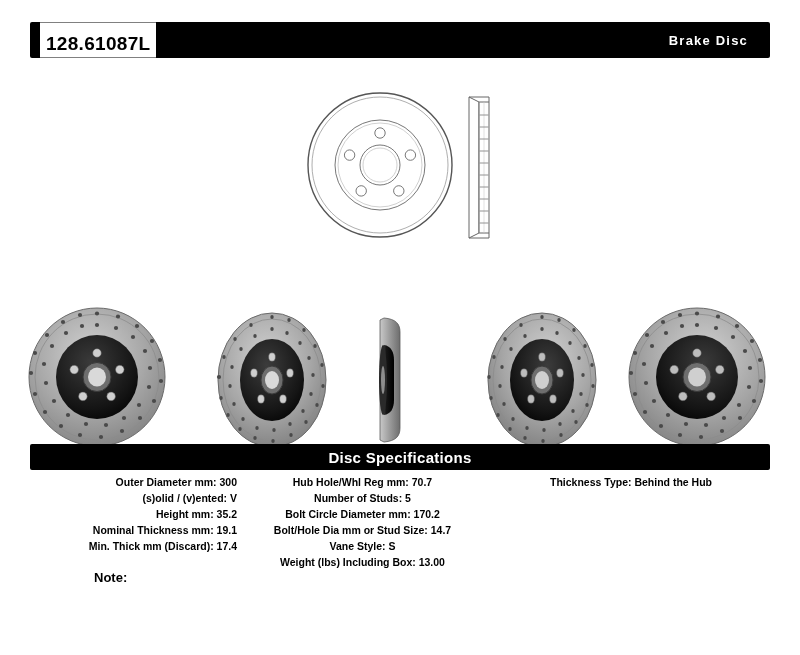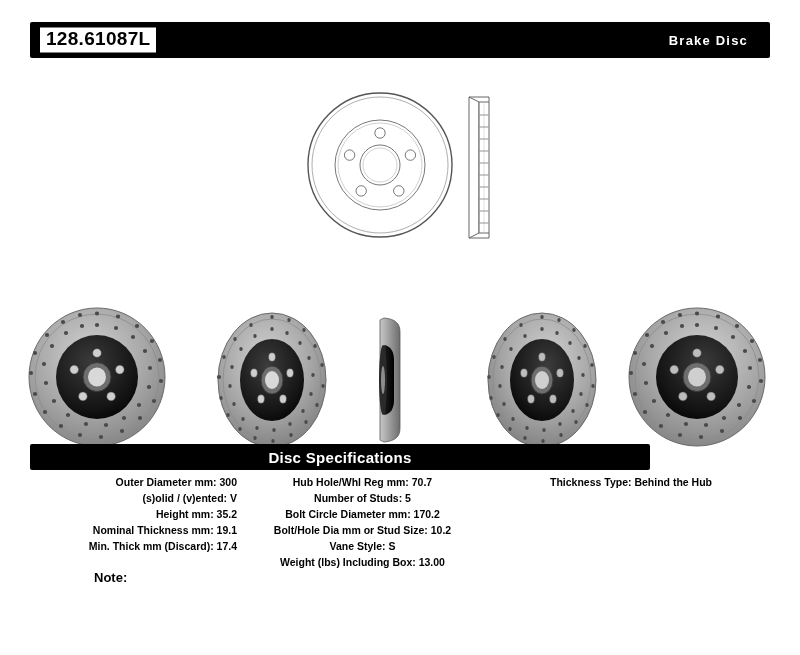--- a/index.html
+++ b/index.html
@@ -28,21 +28,21 @@
   }
   .header-part-number {
     position: absolute;
     left: 10px;
     top: 50%;
     transform: translateY(-50%);
     background: #ffffff;
     color: #000000;
     font-size: 19px;
     font-weight: bold;
-    padding: 0 6px 3px 6px;
+    padding: 10px 6px 3px 6px;
     letter-spacing: 0.3px;
     white-space: nowrap;
   }
   .header-title {
     position: absolute;
     right: 22px;
     top: 50%;
     transform: translateY(-50%);
     color: #ffffff;
     font-size: 13px;
@@ -61,21 +61,21 @@
   }
   .fig {
     position: absolute;
   }
 
   
   .spec-panel {
     position: absolute;
     left: 30px;
     top: 444px;
-    width: 620px;
+    width: 740px;
     height: 26px;
     border-radius: 6px;
   }
   .spec-bar {
     position: absolute;
     left: 0;
     top: 0;
     width: 100%;
     height: 26px;
     background: #000000;
@@ -473,21 +473,21 @@
     <div class="spec-line">(s)olid / (v)ented: V</div>
     <div class="spec-line">Height mm: 35.2</div>
     <div class="spec-line">Nominal Thickness mm: 19.1</div>
     <div class="spec-line">Min. Thick mm (Discard): 17.4</div>
   </div>
 
   <div class="col col-mid">
     <div class="spec-line">Hub Hole/Whl Reg mm: 70.7</div>
     <div class="spec-line">Number of Studs: 5</div>
     <div class="spec-line">Bolt Circle Diameter mm: 170.2</div>
-    <div class="spec-line">Bolt/Hole Dia mm or Stud Size: 10.2</div>
+    <div class="spec-line">Bolt/Hole Dia mm or Stud Size: 14.7</div>
     <div class="spec-line">Vane Style: S</div>
     <div class="spec-line">Weight (lbs) Including Box: 13.00</div>
   </div>
 
   <div class="col col-right">
     <div class="spec-line">Thickness Type: Behind the Hub</div>
   </div>
 
 </div>
 

